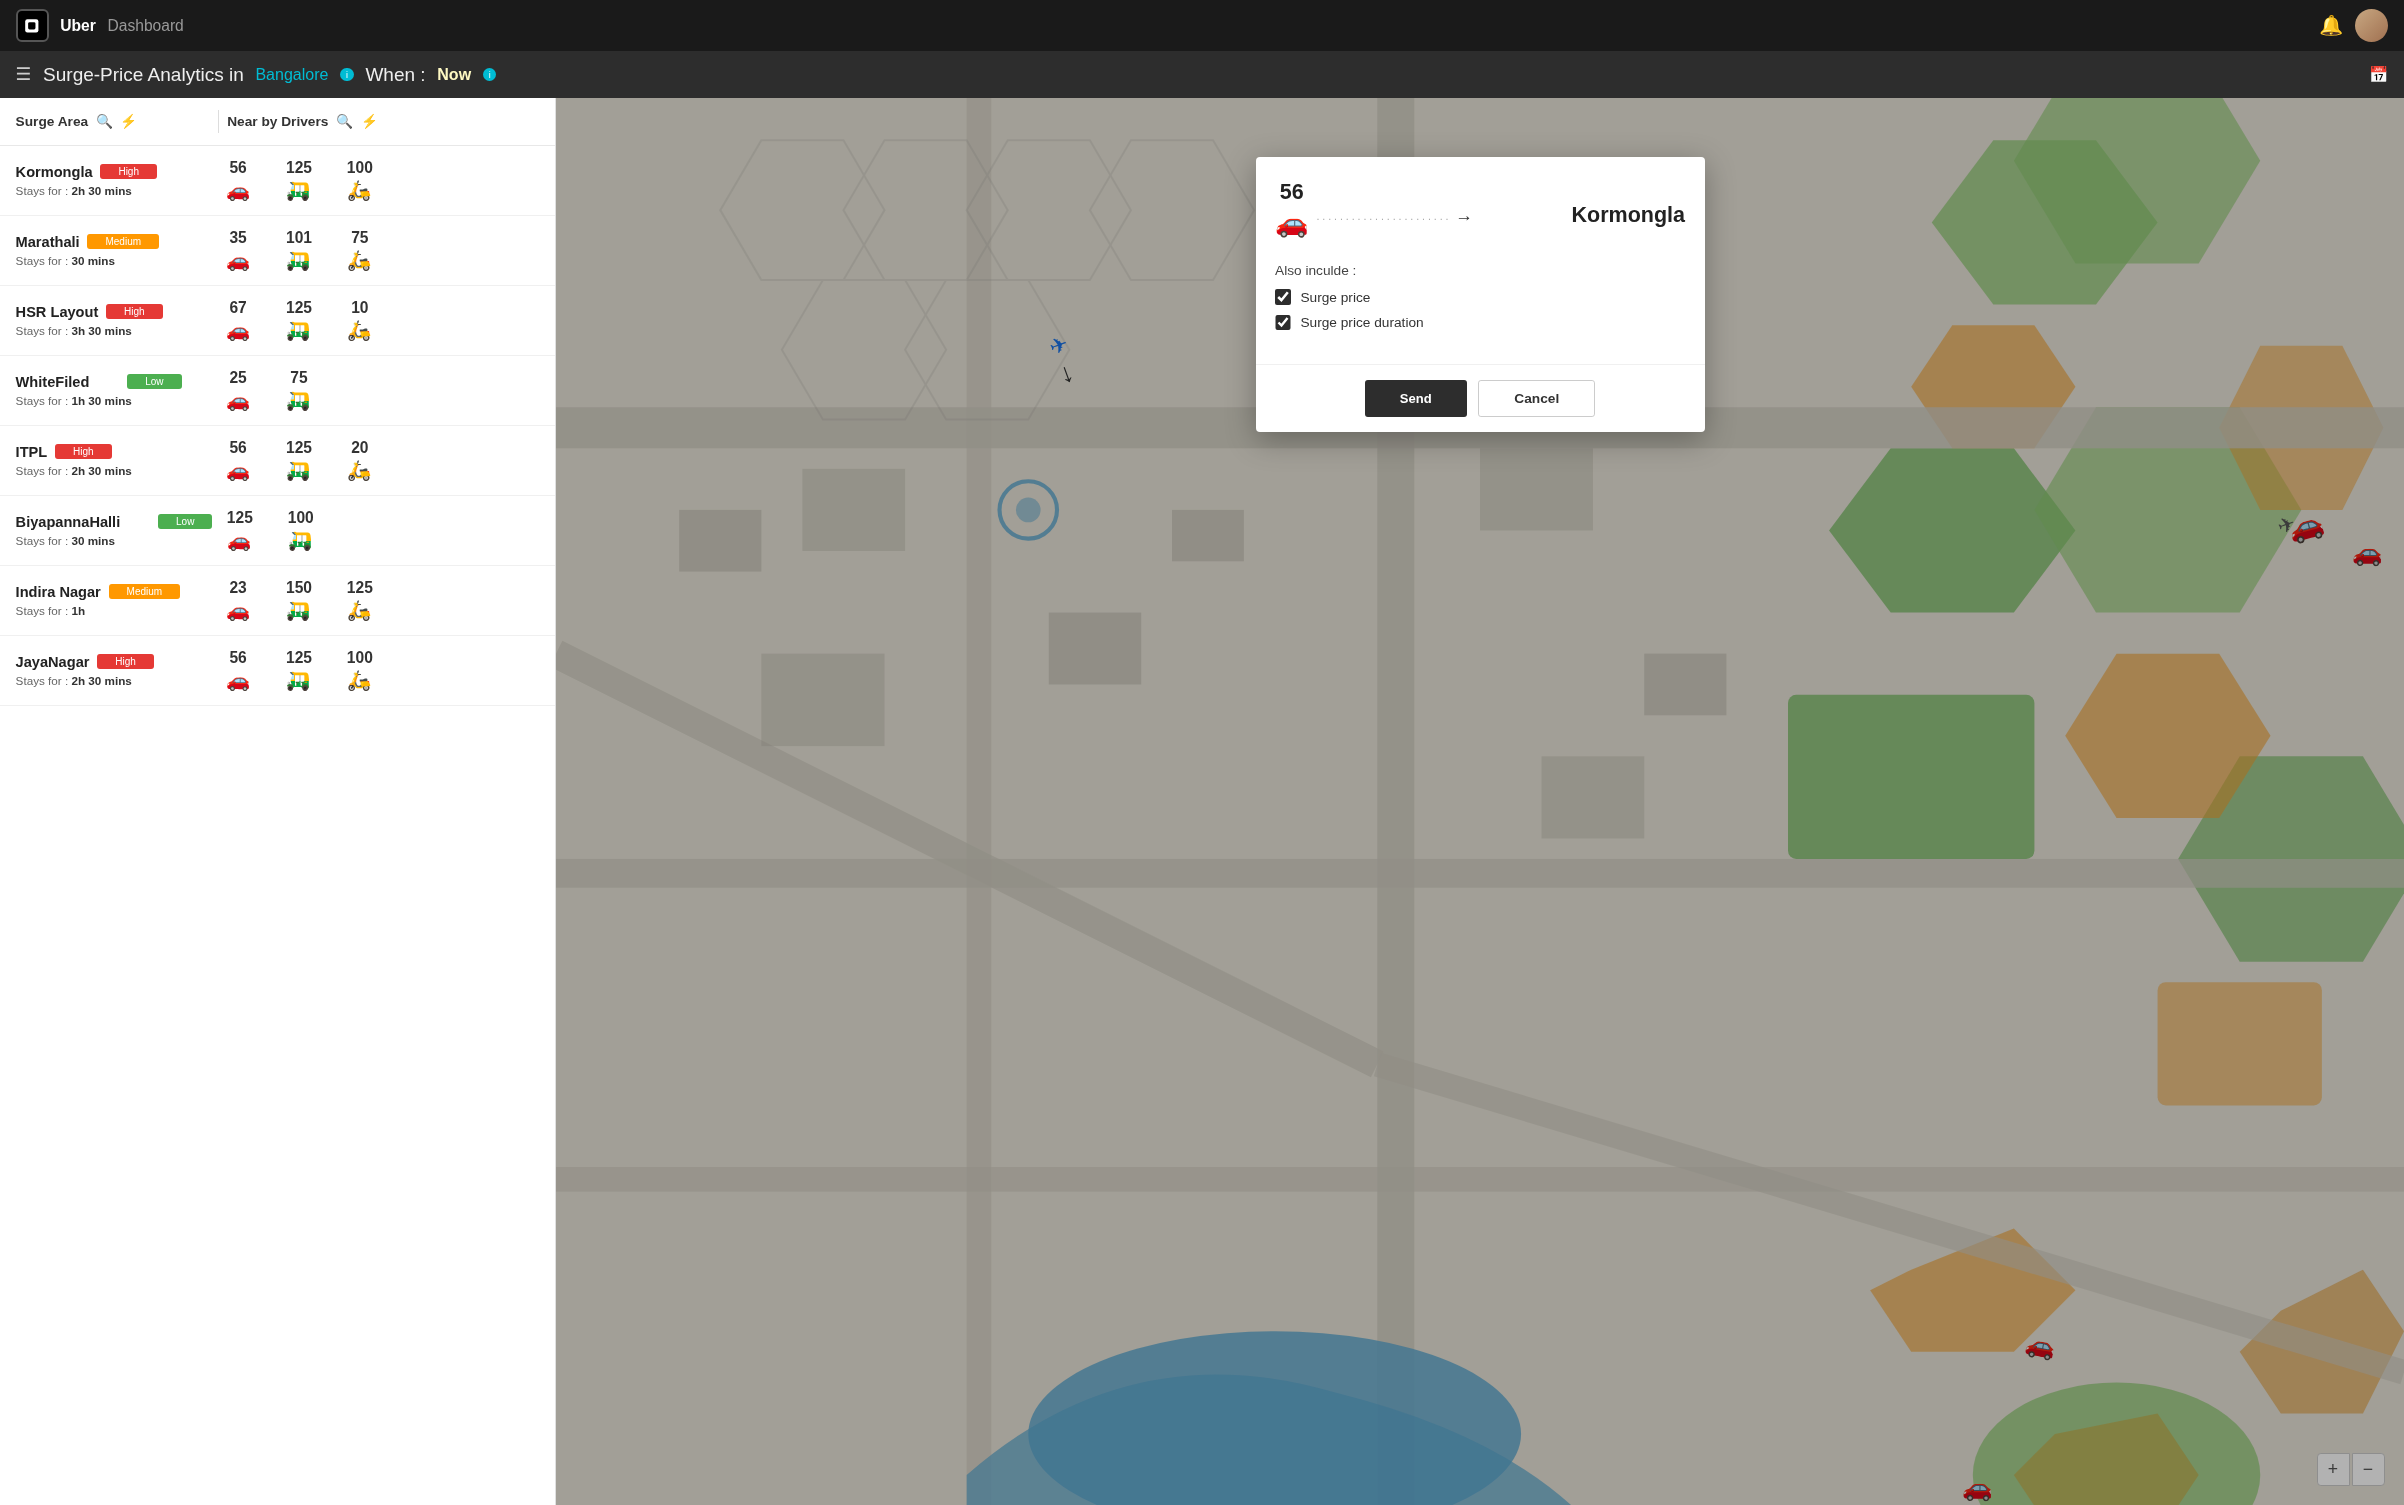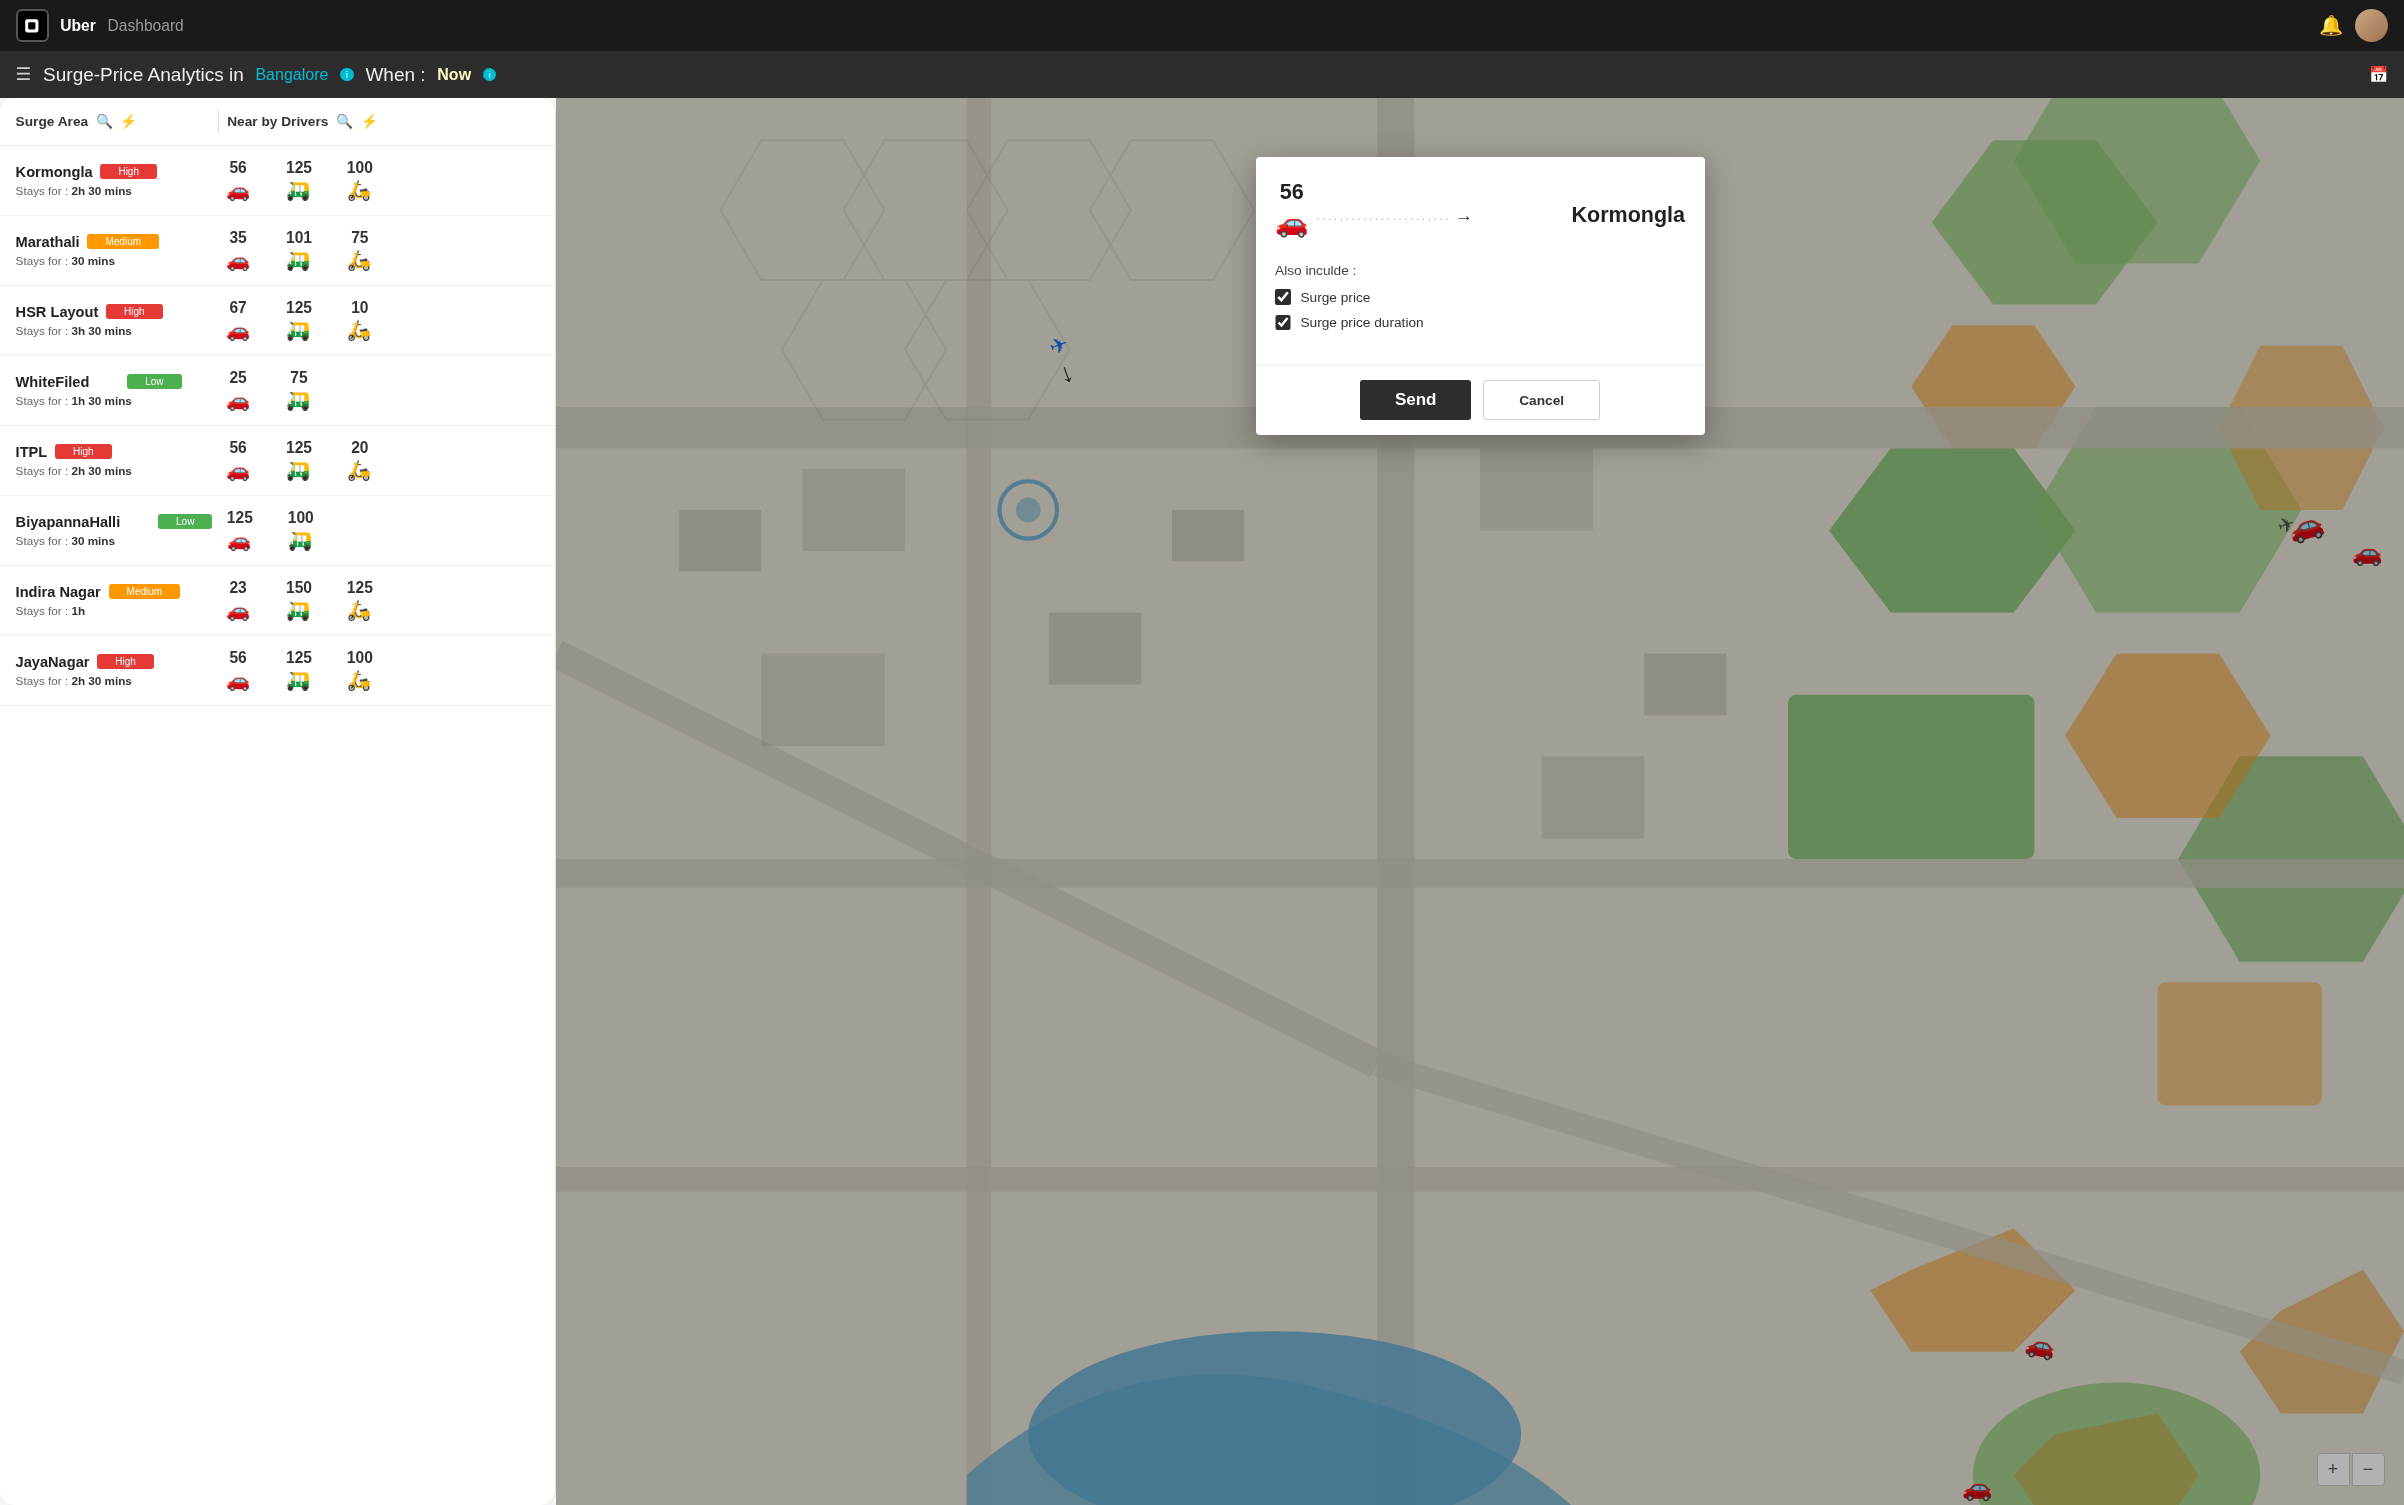--- a/index.html
+++ b/index.html
@@ -48,21 +48,21 @@
     .calendar-icon { color: #ccc; font-size: 15.6px; cursor: pointer; }
 
     
     .main-layout {
       display: flex; height: calc(100vh - 98px);
     }
 
     
     .left-panel {
       width: 556px; min-width: 556px; background: white;
-      overflow-y: auto; border-right: 1px solid #e0e0e0; border-radius: 15px;
+      overflow-y: auto; border-right: 1px solid #e0e0e0;
     }
 
     
     .col-headers {
       display: flex; align-items: center;
       padding: 11.7px 15.6px; border-bottom: 1px solid #e8e8e8;
       background: white; position: sticky; top: 0; z-index: 5;
     }
     .col-surge-area {
       flex: 0 0 195px; font-size: 13.7px; font-weight: 600; color: #333;
@@ -193,21 +193,21 @@
       width: 15.6px; height: 15.6px; accent-color: #2d2d2d; cursor: pointer;
     }
     .checkbox-label { font-size: 13.7px; color: #333; }
 
     .modal-footer {
       display: flex; gap: 11.7px; padding: 15.6px 19.5px; border-top: 1px solid #f0f0f0;
       justify-content: center;
     }
     .btn-send {
       background: #2d2d2d; color: white; border: none; padding: 9.8px 35px;
-      font-size: 17px; font-weight: 600; border-radius: 2.9px; cursor: pointer;
+      font-size: 13px; font-weight: 600; border-radius: 2.9px; cursor: pointer;
       min-width: 98px;
     }
     .btn-cancel {
       background: white; color: #333; border: 1px solid #ccc;
       padding: 9.8px 35px; font-size: 13.7px; font-weight: 600;
       border-radius: 2.9px; cursor: pointer; min-width: 98px;
     }
   </style>
 </head>
 <body>

